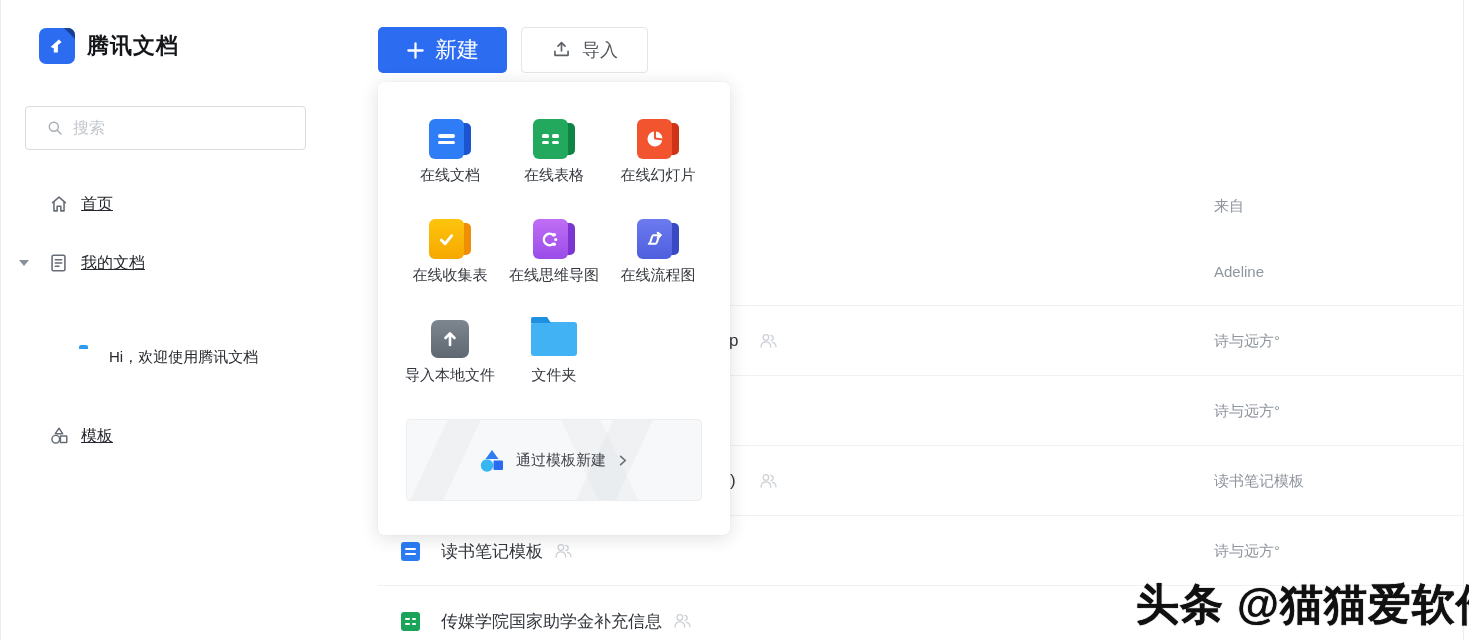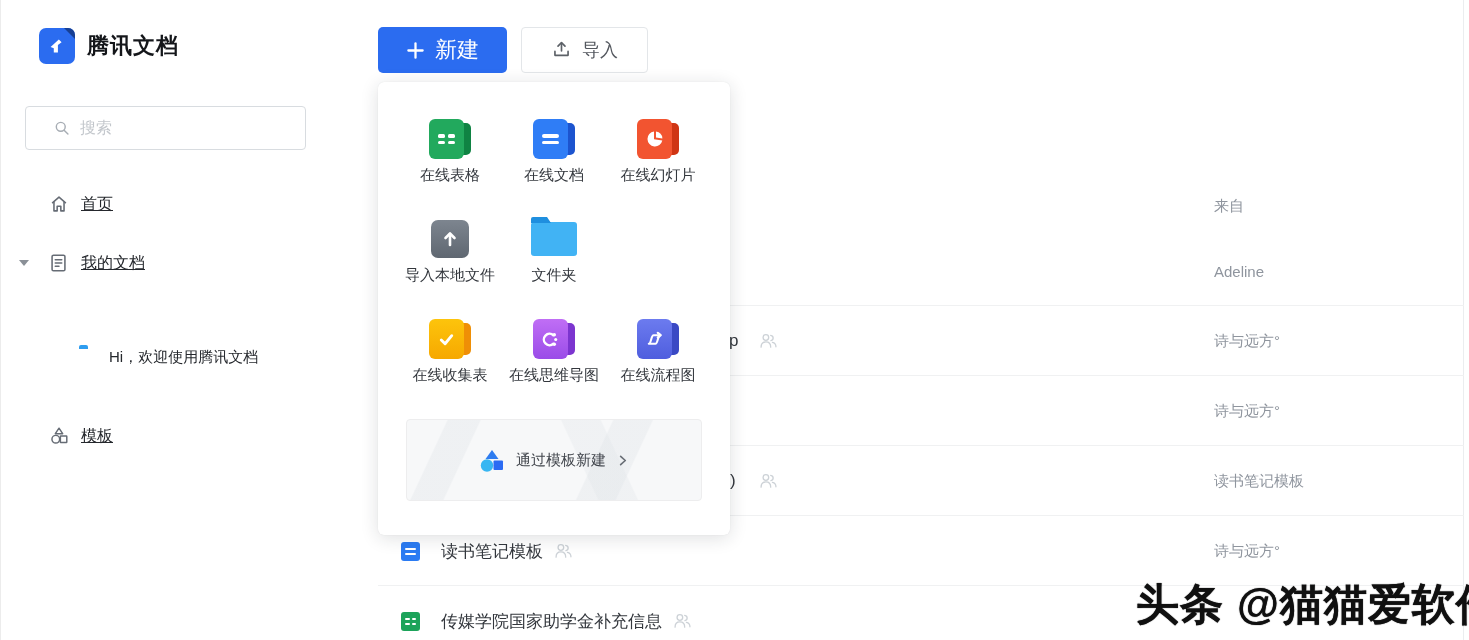--- a/index.html
+++ b/index.html
@@ -12,21 +12,21 @@
     background:#fff; border-right:1px solid #e9ebed; }
   .logo-row { position:absolute; left:38px; top:28px; display:flex; align-items:center; gap:12px; }
   .logo-mark { position:relative; width:36px; height:36px; background:#2b6cf0; border-radius:7px;
     display:flex; align-items:center; justify-content:center; }
   .logo-mark::after { content:""; position:absolute; right:0; top:0; width:0; height:0;
     border-top:11px solid #173f93; border-left:11px solid transparent; border-top-right-radius:7px; }
   .logo-title { font-size:22px; font-weight:bold; color:#14161a; letter-spacing:1px; }
 
   .search-box { position:absolute; left:24px; top:106px; width:281px; height:44px;
     border:1px solid #d8dce0; border-radius:4px; background:#fff;
-    display:flex; align-items:center; padding:0 28px; gap:10px; }
+    display:flex; align-items:center; padding:0 21px; gap:10px; }
   .search-box input { border:none; outline:none; font-size:16px; color:#333; width:100%;
     font-family:inherit; }
   .search-box input::placeholder { color:#c3c7cc; }
 
   .nav-item { position:absolute; left:0; width:328px; height:36px; display:flex;
     align-items:center; cursor:pointer; }
   .nav-item .nav-label { font-size:16px; color:#25282d; }
   .nav-sub .nav-label { font-size:15px; }
   .nav-item.selected { background:#edeff0; height:43px; }
   .caret { position:absolute; left:18px; width:0; height:0;
@@ -287,112 +287,112 @@
             </svg>
         </span>
         <span class="row-from"></span>
       </div>
     </div>
 
     <div class="popup">
       <div class="menu-grid">
         <div class="menu-row">
           <div class="menu-cell">
+            <span class="badge b-doc">
+                <i class="back"></i>
+                <i class="front">
+                  <span class="bar"></span>
+                  <span class="bar"></span>
+                </i>
+              </span>
+            <span class="lbl">在线文档</span>
+          </div>
+          <div class="menu-cell">
             <span class="badge b-sheet">
                 <i class="back"></i>
                 <i class="front">
                   <span class="dashrow">
                     <span class="dash"></span>
                     <span class="dash"></span>
                   </span>
                   <span class="dashrow">
                     <span class="dash"></span>
                     <span class="dash"></span>
                   </span>
                 </i>
               </span>
             <span class="lbl">在线表格</span>
           </div>
           <div class="menu-cell">
-            <span class="badge b-doc">
-                <i class="back"></i>
-                <i class="front">
-                  <span class="bar"></span>
-                  <span class="bar"></span>
-                </i>
-              </span>
-            <span class="lbl">在线文档</span>
-          </div>
-          <div class="menu-cell">
             <span class="badge b-slide">
                 <i class="back"></i>
                 <i class="front">
               <svg width="20" height="20" viewBox="0 0 20 20">
                     <path d="M9 2.5 A7.5 7.5 0 1 0 17.3 11.5 L9 10.2 Z" fill="#fff"></path>
                     <path d="M11 2.6 A7.5 7.5 0 0 1 17.4 9.4 L11 8.6 Z" fill="#fff"></path>
                   </svg>
             </i>
               </span>
             <span class="lbl">在线幻灯片</span>
+          </div>
+        </div>
+        <div class="menu-row">
+          <div class="menu-cell">
+            <span class="badge b-form">
+                <i class="back"></i>
+                <i class="front">
+              <svg width="19" height="19" viewBox="0 0 20 20" fill="none" stroke="#fff" stroke-width="3" stroke-linecap="round" stroke-linejoin="round">
+                    <path d="M4.5 10.5 L8.5 14.5 L15.5 6"></path>
+                  </svg>
+            </i>
+              </span>
+            <span class="lbl">在线收集表</span>
+          </div>
+          <div class="menu-cell">
+            <span class="badge b-mind">
+                <i class="back"></i>
+                <i class="front">
+              <svg width="19" height="19" viewBox="0 0 20 20" fill="none">
+                    <path d="M13 5.5 A6 6 0 1 0 13 14.5" stroke="#fff" stroke-width="2.6" stroke-linecap="round"></path>
+                    <circle cx="14" cy="5" r="1.8" fill="#fff"></circle>
+                    <circle cx="14" cy="15" r="1.8" fill="#fff"></circle>
+                    <circle cx="15.5" cy="10" r="1.6" fill="#fff"></circle>
+                  </svg>
+            </i>
+              </span>
+            <span class="lbl">在线思维导图</span>
+          </div>
+          <div class="menu-cell">
+            <span class="badge b-flow">
+                <i class="back"></i>
+                <i class="front">
+              <svg width="19" height="19" viewBox="0 0 20 20" fill="none" stroke="#fff" stroke-width="2.4" stroke-linecap="round" stroke-linejoin="round">
+                    <path d="M4 14.5 H11 C13.5 14.5 13.5 5.5 16 5.5 H9 C6.5 5.5 6.5 14.5 4 14.5 Z" stroke-width="2.2"></path>
+                    <path d="M13.5 3 L16.5 5.5 L13.5 8"></path>
+                  </svg>
+            </i>
+              </span>
+            <span class="lbl">在线流程图</span>
           </div>
         </div>
         <div class="menu-row">
           <div class="menu-cell">
             <span class="upload-badge">
               <svg width="20" height="20" viewBox="0 0 20 20" fill="none" stroke="#fff" stroke-width="2.6" stroke-linecap="round" stroke-linejoin="round">
                   <line x1="10" y1="16" x2="10" y2="5"></line>
                   <path d="M5.5 9 L10 4.5 L14.5 9"></path>
                 </svg>
             </span>
             <span class="lbl">导入本地文件</span>
           </div>
           <div class="menu-cell">
             <span class="folder-badge"></span>
             <span class="lbl">文件夹</span>
           </div>
         </div>
-        <div class="menu-row">
-          <div class="menu-cell">
-            <span class="badge b-form">
-                <i class="back"></i>
-                <i class="front">
-              <svg width="19" height="19" viewBox="0 0 20 20" fill="none" stroke="#fff" stroke-width="3" stroke-linecap="round" stroke-linejoin="round">
-                    <path d="M4.5 10.5 L8.5 14.5 L15.5 6"></path>
-                  </svg>
-            </i>
-              </span>
-            <span class="lbl">在线收集表</span>
-          </div>
-          <div class="menu-cell">
-            <span class="badge b-mind">
-                <i class="back"></i>
-                <i class="front">
-              <svg width="19" height="19" viewBox="0 0 20 20" fill="none">
-                    <path d="M13 5.5 A6 6 0 1 0 13 14.5" stroke="#fff" stroke-width="2.6" stroke-linecap="round"></path>
-                    <circle cx="14" cy="5" r="1.8" fill="#fff"></circle>
-                    <circle cx="14" cy="15" r="1.8" fill="#fff"></circle>
-                    <circle cx="15.5" cy="10" r="1.6" fill="#fff"></circle>
-                  </svg>
-            </i>
-              </span>
-            <span class="lbl">在线思维导图</span>
-          </div>
-          <div class="menu-cell">
-            <span class="badge b-flow">
-                <i class="back"></i>
-                <i class="front">
-              <svg width="19" height="19" viewBox="0 0 20 20" fill="none" stroke="#fff" stroke-width="2.4" stroke-linecap="round" stroke-linejoin="round">
-                    <path d="M4 14.5 H11 C13.5 14.5 13.5 5.5 16 5.5 H9 C6.5 5.5 6.5 14.5 4 14.5 Z" stroke-width="2.2"></path>
-                    <path d="M13.5 3 L16.5 5.5 L13.5 8"></path>
-                  </svg>
-            </i>
-              </span>
-            <span class="lbl">在线流程图</span>
-          </div>
-        </div>
       </div>
 
       <div class="tpl-banner">
         <svg class="tpl-icon" width="27" height="25" viewBox="0 0 27 25">
             <polygon points="13,2 19.5,11 6.5,11" fill="#2e7cf0"></polygon>
             <circle cx="8" cy="17.5" r="6.2" fill="#38b6f2"></circle>
             <rect x="14.5" y="12.5" width="9.5" height="9.5" rx="1" fill="#2b6bf3"></rect>
           </svg>
         <span class="tpl-text">通过模板新建</span>
         <svg class="tpl-chevron" width="13" height="13" viewBox="0 0 14 14" fill="none" stroke="#6a6f76" stroke-width="1.8" stroke-linecap="round" stroke-linejoin="round">

